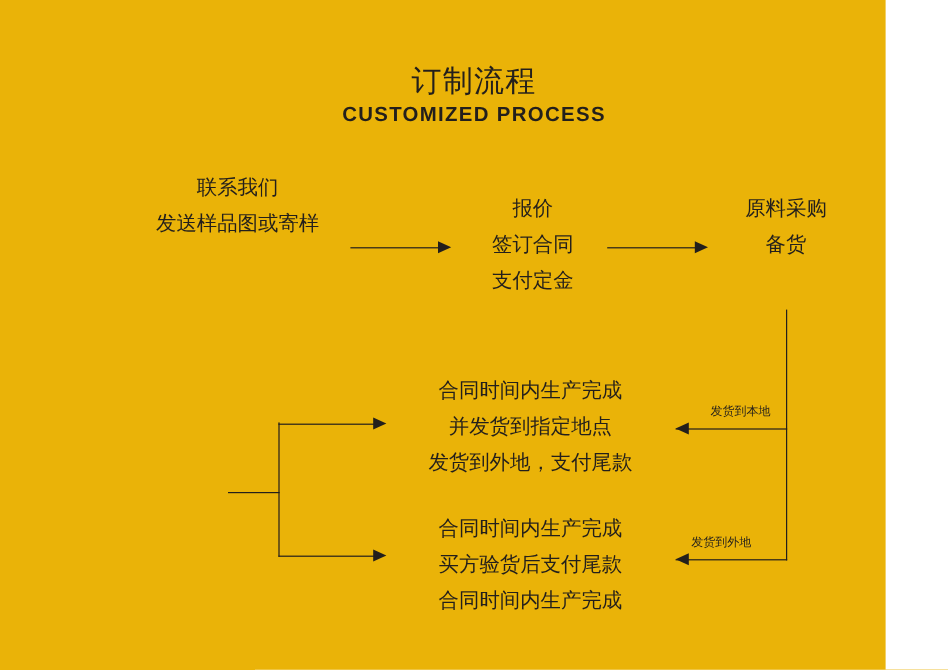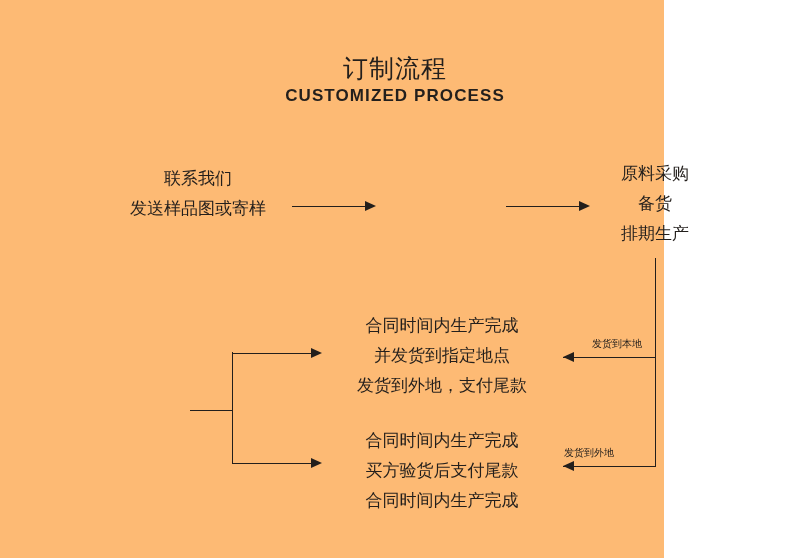--- a/index.html
+++ b/index.html
@@ -9,23 +9,23 @@
   body {
     width: 790px;
     height: 558px;
     background: #ffffff;
     font-family: "Liberation Sans", "DejaVu Sans", sans-serif;
     color: #231f1c;
     overflow: hidden;
   }
   #canvas {
     position: relative;
-    width: 664px;
+    width: 738px;
     height: 558px;
-    background: #fdba74;
+    background: #eab308;
   }
 
   
   .title {
     position: absolute;
     left: 0;
     top: 52px;
     width: 790px;
     text-align: center;
     font-size: 25px;
@@ -52,21 +52,21 @@
     position: absolute;
     text-align: center;
     font-size: 17px;
     line-height: 30px;
     font-weight: 400;
     color: #231f1c;
     white-space: nowrap;
   }
   .block .ln { display: block; }
 
-  .block-contact  { left: 92px;  top: 164px; width: 212px; }
+  .block-contact  { left: 92px;  top: 142px; width: 212px; }
   .block-quote    { left: 378px; top: 159px; width: 132px; }
   .block-stock    { left: 588px; top: 159px; width: 134px; }
 
   .block-ship-local   { left: 320px; top: 311px; width: 244px; }
   .block-ship-remote  { left: 320px; top: 426px; width: 244px; }
   .block-next {
     left: 78px; top: 383px; width: 112px;
     line-height: 32px;
   }
 
@@ -116,21 +116,21 @@
   
   .edge-label {
     position: absolute;
     font-size: 10px;
     line-height: 16px;
     color: #231f1c;
     white-space: nowrap;
     text-align: center;
   }
   .edge-label-local  { left: 576px; top: 336px; width: 82px; }
-  .edge-label-remote { left: 548px; top: 445px; width: 82px; }
+  .edge-label-remote { left: 560px; top: 445px; width: 82px; }
 
   
   .bracket-v    { left: 232px; top: 352px; height: 112px; }
   .bracket-stub { left: 190px; top: 410px; width: 43px; }
   .bracket-top-line { left: 232px; top: 353px; width: 80px; }
   .bracket-top-head { left: 311px; top: 348px; }
   .bracket-bot-line { left: 232px; top: 463px; width: 80px; }
   .bracket-bot-head { left: 311px; top: 458px; }
 </style>
 </head>
@@ -139,25 +139,29 @@
 <div id="canvas">
 
   <div class="title">订制流程</div>
   <div class="subtitle">CUSTOMIZED PROCESS</div>
 
   <div class="block block-contact">
     <span class="ln">联系我们</span>
     <span class="ln">发送样品图或寄样</span>
   </div>
 
+  <div class="block block-quote">
+    <span class="ln">报价</span>
+    <span class="ln">签订合同</span>
+    <span class="ln">支付定金</span>
+  </div>
 
   <div class="block block-stock">
     <span class="ln">原料采购</span>
     <span class="ln">备货</span>
-    <span class="ln">排期生产</span>
   </div>
 
   <div class="hline conn-1-line"></div>
   <div class="arrow-r conn-1-head"></div>
 
   <div class="hline conn-2-line"></div>
   <div class="arrow-r conn-2-head"></div>
 
   <div class="vline spine"></div>
 

